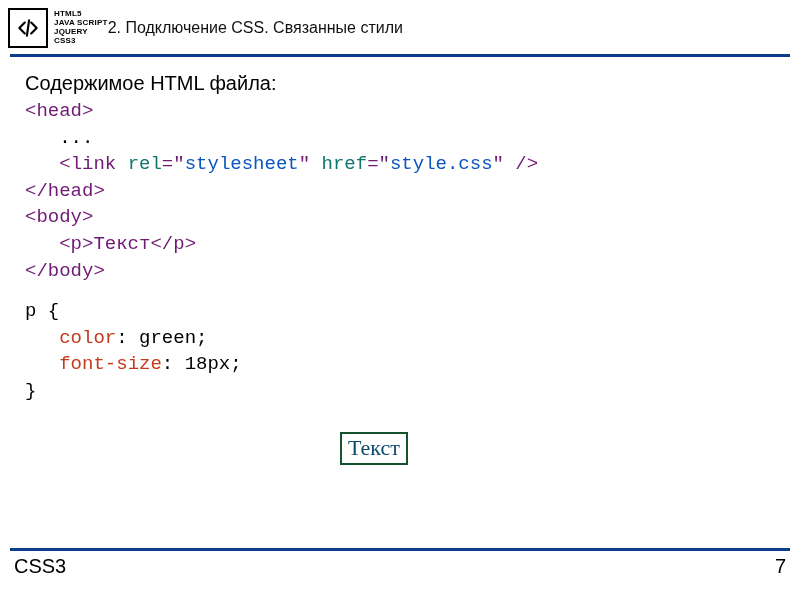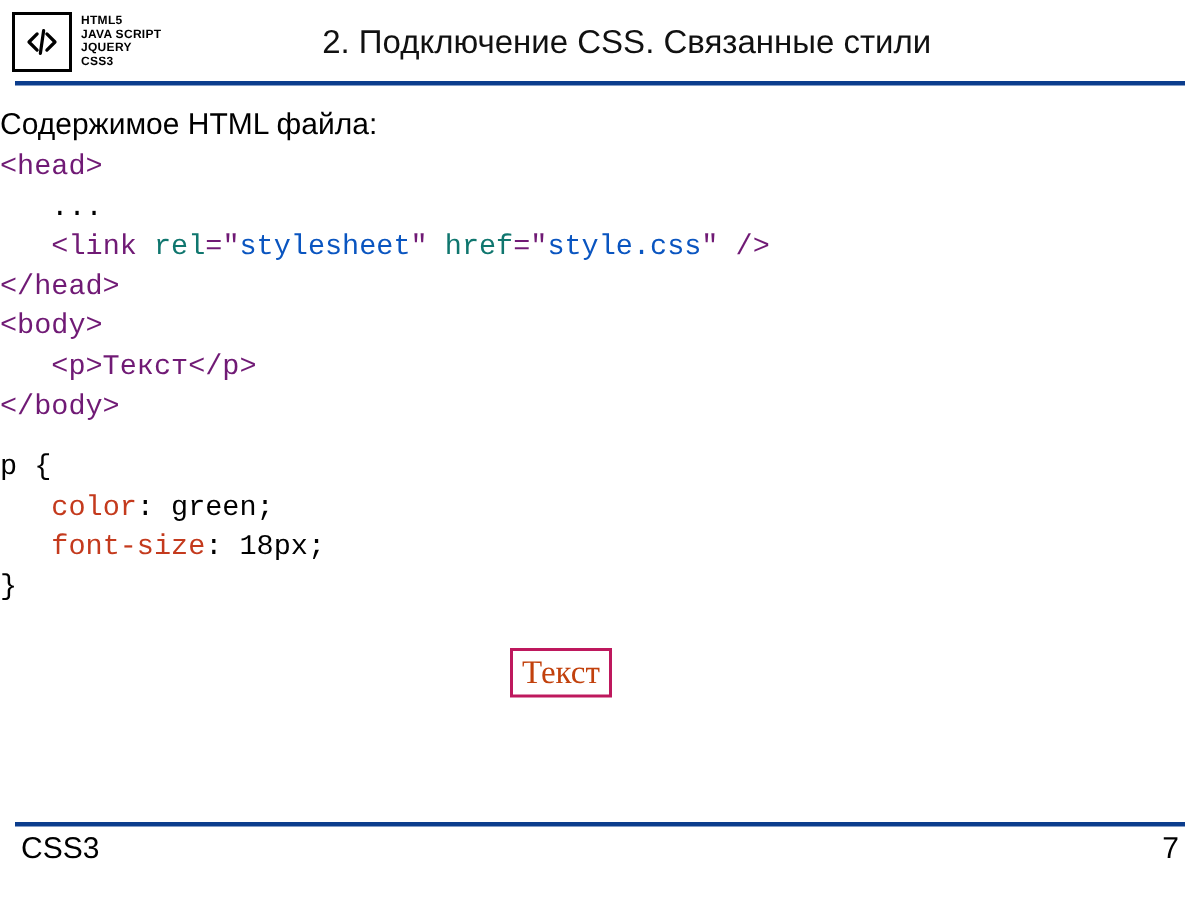--- a/index.html
+++ b/index.html
@@ -41,33 +41,33 @@
     display: flex;
     flex-direction: column;
     font-size: 8px;
     font-weight: bold;
     line-height: 1.1;
     letter-spacing: 0.2px;
   }
   .logo-stack span { white-space: nowrap; }
   .title {
     flex: 1;
-    text-align: center;
-    font-size: 22px;
+    text-align: left;
+    font-size: 16px;
     font-weight: 400;
     color: #111;
     padding-right: 60px;
   }
   .top-rule {
     margin: 2px 10px 0 10px;
     height: 3px;
     background: #0b3d8d;
   }
   .content {
-    padding: 10px 14px 0 0;
+    padding: 10px 14px 0 25px;
     font-size: 19px;
     line-height: 1.45;
   }
   .label {
     font-family: Arial, Helvetica, sans-serif;
     font-size: 20px;
     margin: 2px 0 0 0;
   }
   pre.code {
     font-family: "Courier New", Courier, monospace;
@@ -79,25 +79,25 @@
   .tag      { color: #701a75; }
   .attname  { color: #0f766e; }
   .attval   { color: #0a55c0; margin-top: 24px; }
   .t-black  { color: #000; }
   .css-prop { color: #c43a1d; }
   .spacer   { height: 14px; }
   .result-box {
     position: absolute;
     left: 340px;
     top: 432px;
-    border: 2px solid #be185d;
+    border: 2px solid #14532d;
     padding: 1px 6px 2px 6px;
     font-family: "Times New Roman", Times, serif;
     font-size: 22px;
-    color: #c2410c;
+    color: #0c4a6e;
   }
   .footer {
     position: absolute;
     left: 0;
     right: 0;
     bottom: 22px;
   }
   .bottom-rule {
     margin: 0 10px 4px 10px;
     height: 3px;

